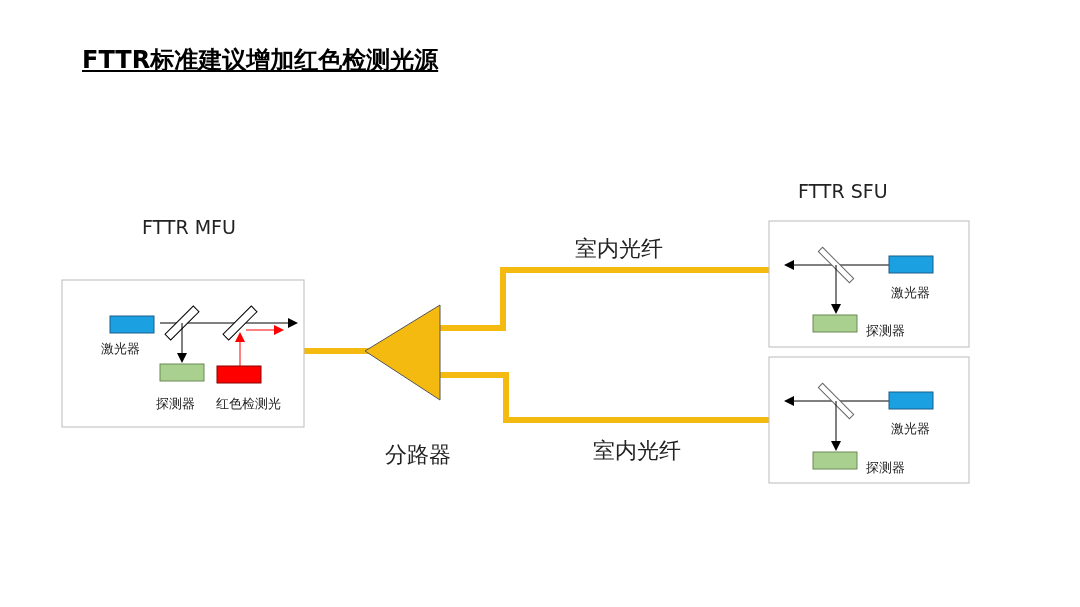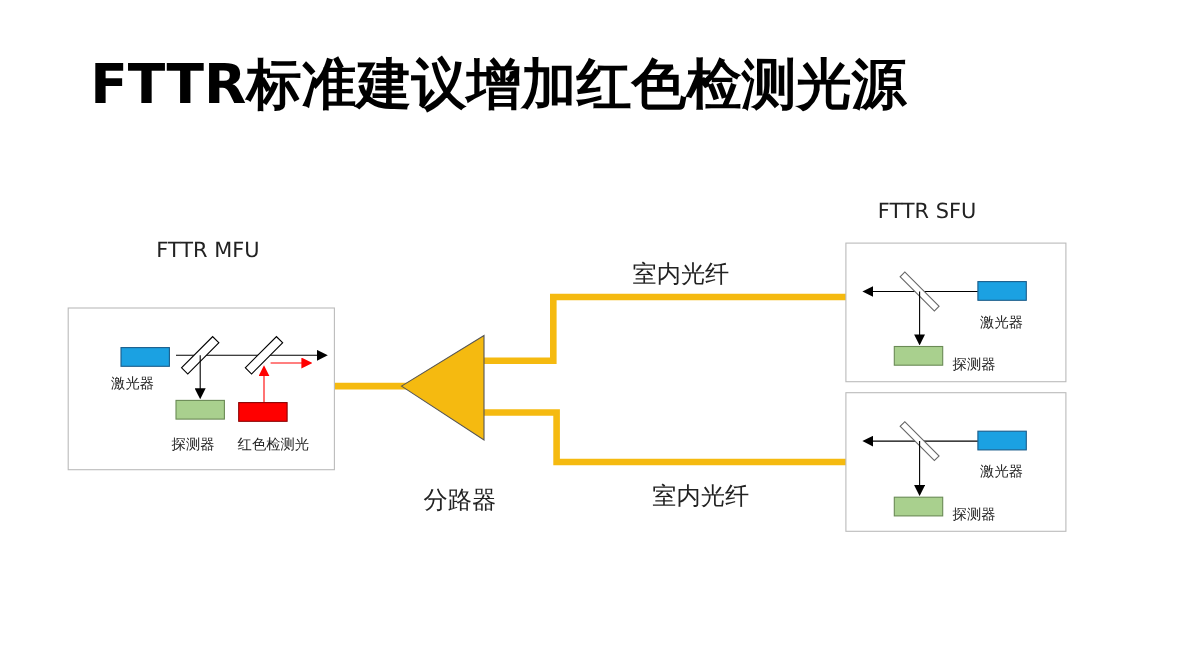--- a/index.html
+++ b/index.html
@@ -1,19 +1,19 @@
 <!DOCTYPE html>
 <html><head>
 <meta charset="utf-8">
 <style>
   html, body { margin: 0; padding: 0; background: #ffffff; }
   body { width: 1080px; height: 607px; position: relative; overflow: hidden;
          font-family: "DejaVu Sans", "Liberation Sans", sans-serif; }
-  .title { position: absolute; left: 82px; top: 44px; font-size: 50px; font-weight: bold;
-           color: #000; letter-spacing: 0px; white-space: nowrap; }
+  .title { position: absolute; left: 82px; top: 44px; font-size: 24px; font-weight: bold;
+           color: #000; letter-spacing: 0px; white-space: nowrap; text-decoration: underline; }
   svg { position: absolute; left: 0; top: 0; }
   .lbl { font-family: "DejaVu Sans", "Liberation Sans", sans-serif; fill: #222; }
 </style>
 </head>
 <body>
 
 <div class="title">FTTR标准建议增加红色检测光源</div>
 
 <svg width="1080" height="607" viewBox="0 0 1080 607">
   <defs>

